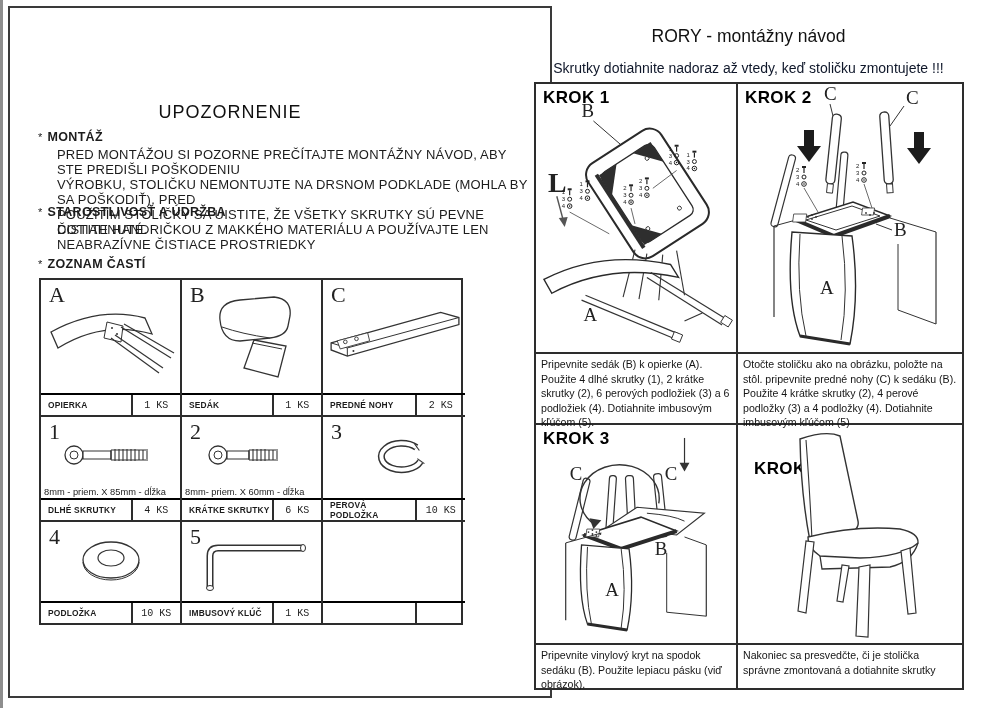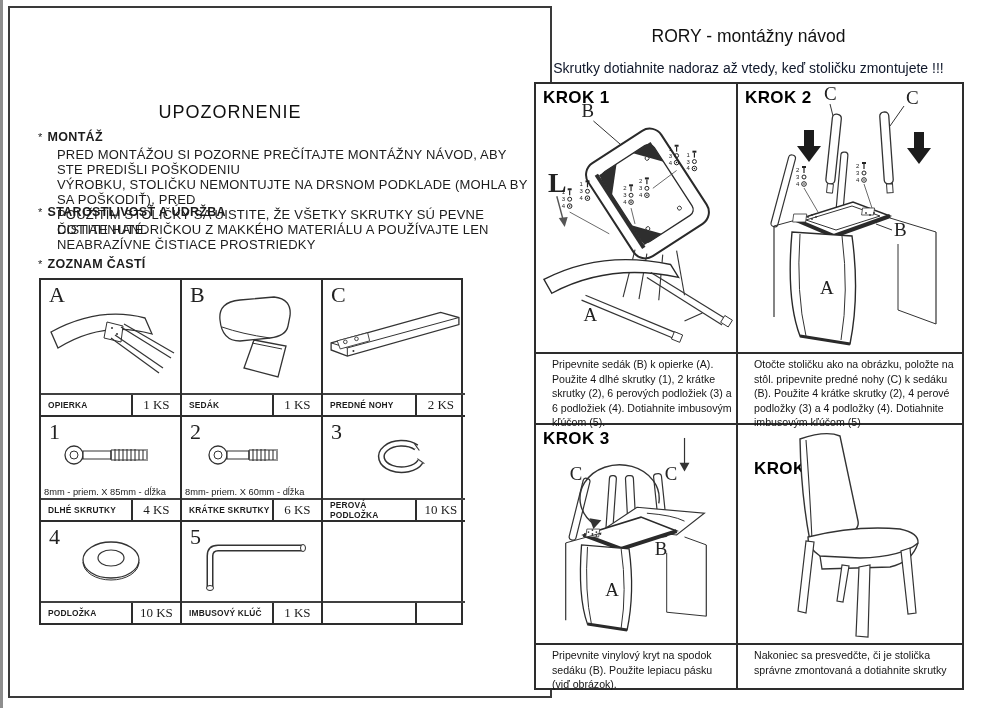--- a/index.html
+++ b/index.html
@@ -27,36 +27,36 @@
           border:2px solid #2d2d2d;display:grid;grid-template-columns:141px 141px 142px;
           box-sizing:border-box;background:#fff;}
   .pcell{border-right:2px solid #2d2d2d;border-bottom:2px solid #2d2d2d;position:relative;box-sizing:border-box;}
   .pcell.lastcol{border-right:none;}
   .pcell.lastrow{border-bottom:none;}
   .pimg{position:relative;}
   .r1 .pimg{height:113px;} .r2 .pimg{height:81px;} .r3 .pimg{height:79px;}
   .pid{position:absolute;top:2px;left:8px;font-family:"Liberation Serif",serif;font-size:22px;color:#222;}
   .picon{position:absolute;inset:0;}
   .pdim{position:absolute;left:3px;bottom:1px;font-size:9.3px;color:#222;white-space:nowrap;}
-  .plabel{height:22px;display:flex;border-top:2px solid #404040;box-sizing:border-box;}
+  .plabel{height:22px;display:flex;border-top:2px solid #000000;box-sizing:border-box;}
   .pname{flex:1.75;display:flex;align-items:center;padding-left:7px;
          font-weight:700;font-size:8.4px;letter-spacing:.2px;border-right:2px solid #2d2d2d;box-sizing:border-box;}
   .pqty{flex:1;display:flex;align-items:center;justify-content:center;
-        font-family:Liberation Serif, serif;font-size:13px;}
+        font-family:Liberation Mono, monospace;font-size:10px;}
 
   
   .rp-title{position:absolute;left:534px;top:26px;width:429px;text-align:center;
             font-weight:400;font-size:17.5px;color:#111;}
   .rp-sub{position:absolute;left:524px;top:60px;width:449px;text-align:center;
           font-size:14px;color:#0f172a;}
   .steps{position:absolute;left:534px;top:82px;width:430px;height:608px;
          border:2px solid #2d2d2d;box-sizing:border-box;background:#fff;
          display:grid;grid-template-columns:202px 224px;grid-template-rows:270px 71px 220px 43px;}
   .sbody{position:relative;box-sizing:border-box;}
-  .scap{box-sizing:border-box;font-size:10.6px;line-height:1.38;padding:3px 4px 2px 16px;color:#151515;}
+  .scap{box-sizing:border-box;font-size:10.6px;line-height:1.38;padding:3px 4px 2px 5px;color:#151515;}
   .bR{border-right:2px solid #2d2d2d;} .bB{border-bottom:2px solid #2d2d2d;}
   .kroklbl{position:absolute;top:4px;left:7px;font-weight:700;font-size:17px;letter-spacing:.4px;color:#000;}
   .k4 .kroklbl{left:16px;top:6px;margin-top:28px;}
   .dsvg{position:absolute;inset:0;width:100%;height:100%;}
 </style>
 </head>
 <body>
 
 <div class="edge-strip"></div>
 

